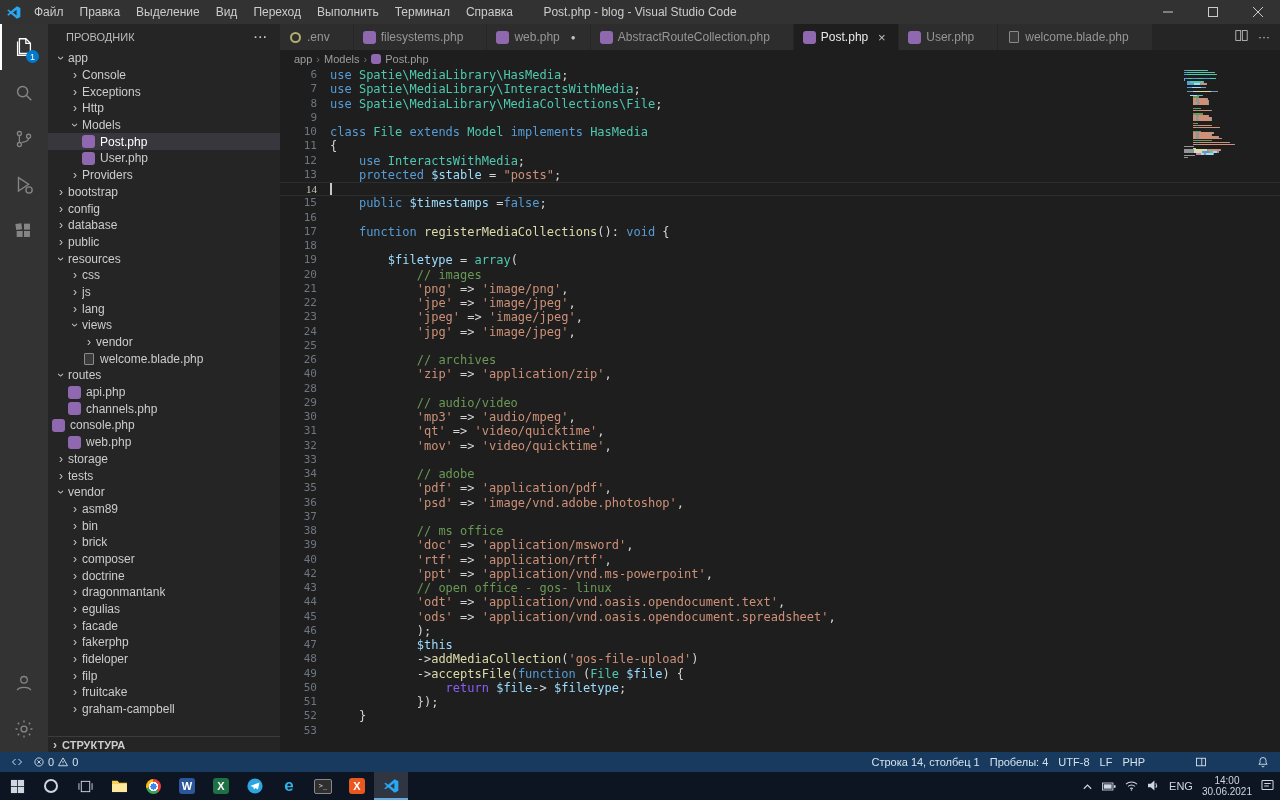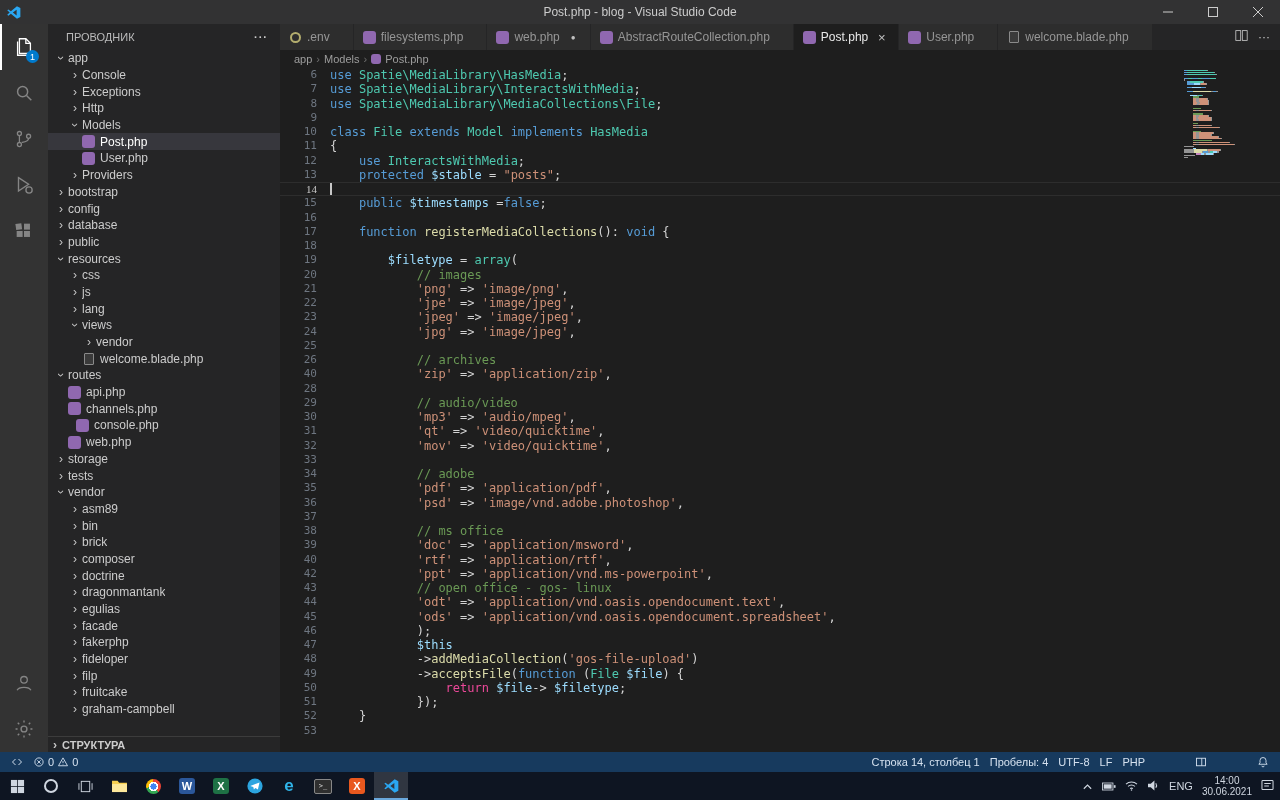--- a/index.html
+++ b/index.html
@@ -60,21 +60,21 @@
   .code-wrap{position:relative;flex:1;overflow:hidden;font-family:"DejaVu Sans Mono",monospace;font-size:12px;}
   .code-line{display:flex;height:14.25px;line-height:14.25px;white-space:pre;color:#d4d4d4;}
   .ln{width:37px;text-align:right;padding-right:13px;color:#6e7681;flex:none;font-size:11px;}
   .code-line.current .ln{color:#c6c6c6;font-family:Liberation Serif, serif;}
   .code-line.current{box-shadow:inset 0 1px 0 rgba(255,255,255,0.07),inset 0 -1px 0 rgba(255,255,255,0.07);}
   .lc{flex:1;overflow:hidden;}
   .cursor{display:inline-block;width:1.5px;height:12px;background:#c8c8c8;vertical-align:-2px;}
 
   .tok-kw{color:#569cd6}.tok-ty{color:#4ec9b0}.tok-vr{color:#9cdcfe}
   .tok-st{color:#ce9178}.tok-cm{color:#6a9955}.tok-fn{color:#dcdcaa}
-  .tok-pn{color:#d4d4d4}.tok-ct{color:#ec4899}
+  .tok-pn{color:#d4d4d4}.tok-ct{color:#8b5cf6}
 
   .minimap{position:absolute;top:2px;right:10px;width:86px;bottom:0;overflow:hidden;}
   .mini-line{height:1.9px;white-space:nowrap;overflow:hidden;}
   .mini-line span{display:inline-block;height:1.4px;vertical-align:top;background:transparent;}
   .mini-line .tok-kw{background:#569cd6}.mini-line .tok-ty{background:#4ec9b0}
   .mini-line .tok-vr{background:#9cdcfe}.mini-line .tok-st{background:#ce9178}
   .mini-line .tok-cm{background:#6a9955}.mini-line .tok-fn{background:#dcdcaa}
   .mini-line .tok-pn{background:rgba(212,212,212,0.65)}.mini-line .tok-ct{background:#c586c0}
   .mini-line .tok-sp{background:transparent}
 
@@ -100,20 +100,30 @@
 <body>
 
 <div class="window">
 
   <div class="titlebar">
     <span class="vsc-logo">
       <svg width="15" height="15" viewBox="0 0 24 24">
           <path fill="#2aa7f2" d="M17.5 2L23 4.8v14.4L17.5 22l-9.7-8.1-4 3.1L2 15.6 5.9 12 2 8.4 3.8 7l4 3.1L17.5 2zM17 7.4L11 12l6 4.6V7.4z"></path>
         </svg>
     </span>
+    <div class="menubar">
+        <span class="menu-item">Файл</span>
+        <span class="menu-item">Правка</span>
+        <span class="menu-item">Выделение</span>
+        <span class="menu-item">Вид</span>
+        <span class="menu-item">Переход</span>
+        <span class="menu-item">Выполнить</span>
+        <span class="menu-item">Терминал</span>
+        <span class="menu-item">Справка</span>
+      </div>
     <div class="win-title">Post.php - blog - Visual Studio Code</div>
     <div class="win-controls">
       <span class="win-btn">
           <svg width="10" height="10" viewBox="0 0 10 10">
             <path d="M0 5h10" stroke="#cccccc" stroke-width="1"></path>
           </svg>
         </span>
       <span class="win-btn">
           <svg width="10" height="10" viewBox="0 0 10 10">
             <rect x="0.5" y="0.5" width="9" height="9" fill="none" stroke="#cccccc"></rect>
@@ -268,21 +278,21 @@
             <span class="tlabel">routes</span>
           </div>
           <div class="tree-row" style="padding-left: 20px;">
             <span class="ficon php"></span>
             <span class="tlabel">api.php</span>
           </div>
           <div class="tree-row" style="padding-left: 20px;">
             <span class="ficon php"></span>
             <span class="tlabel">channels.php</span>
           </div>
-          <div class="tree-row" style="padding-left: 28px;">
+          <div class="tree-row" style="padding-left: 4px;">
             <span class="ficon php"></span>
             <span class="tlabel">console.php</span>
           </div>
           <div class="tree-row" style="padding-left: 20px;">
             <span class="ficon php"></span>
             <span class="tlabel">web.php</span>
           </div>
           <div class="tree-row" style="padding-left: 6px;">
             <span class="chev">›</span>
             <span class="tlabel">storage</span>

